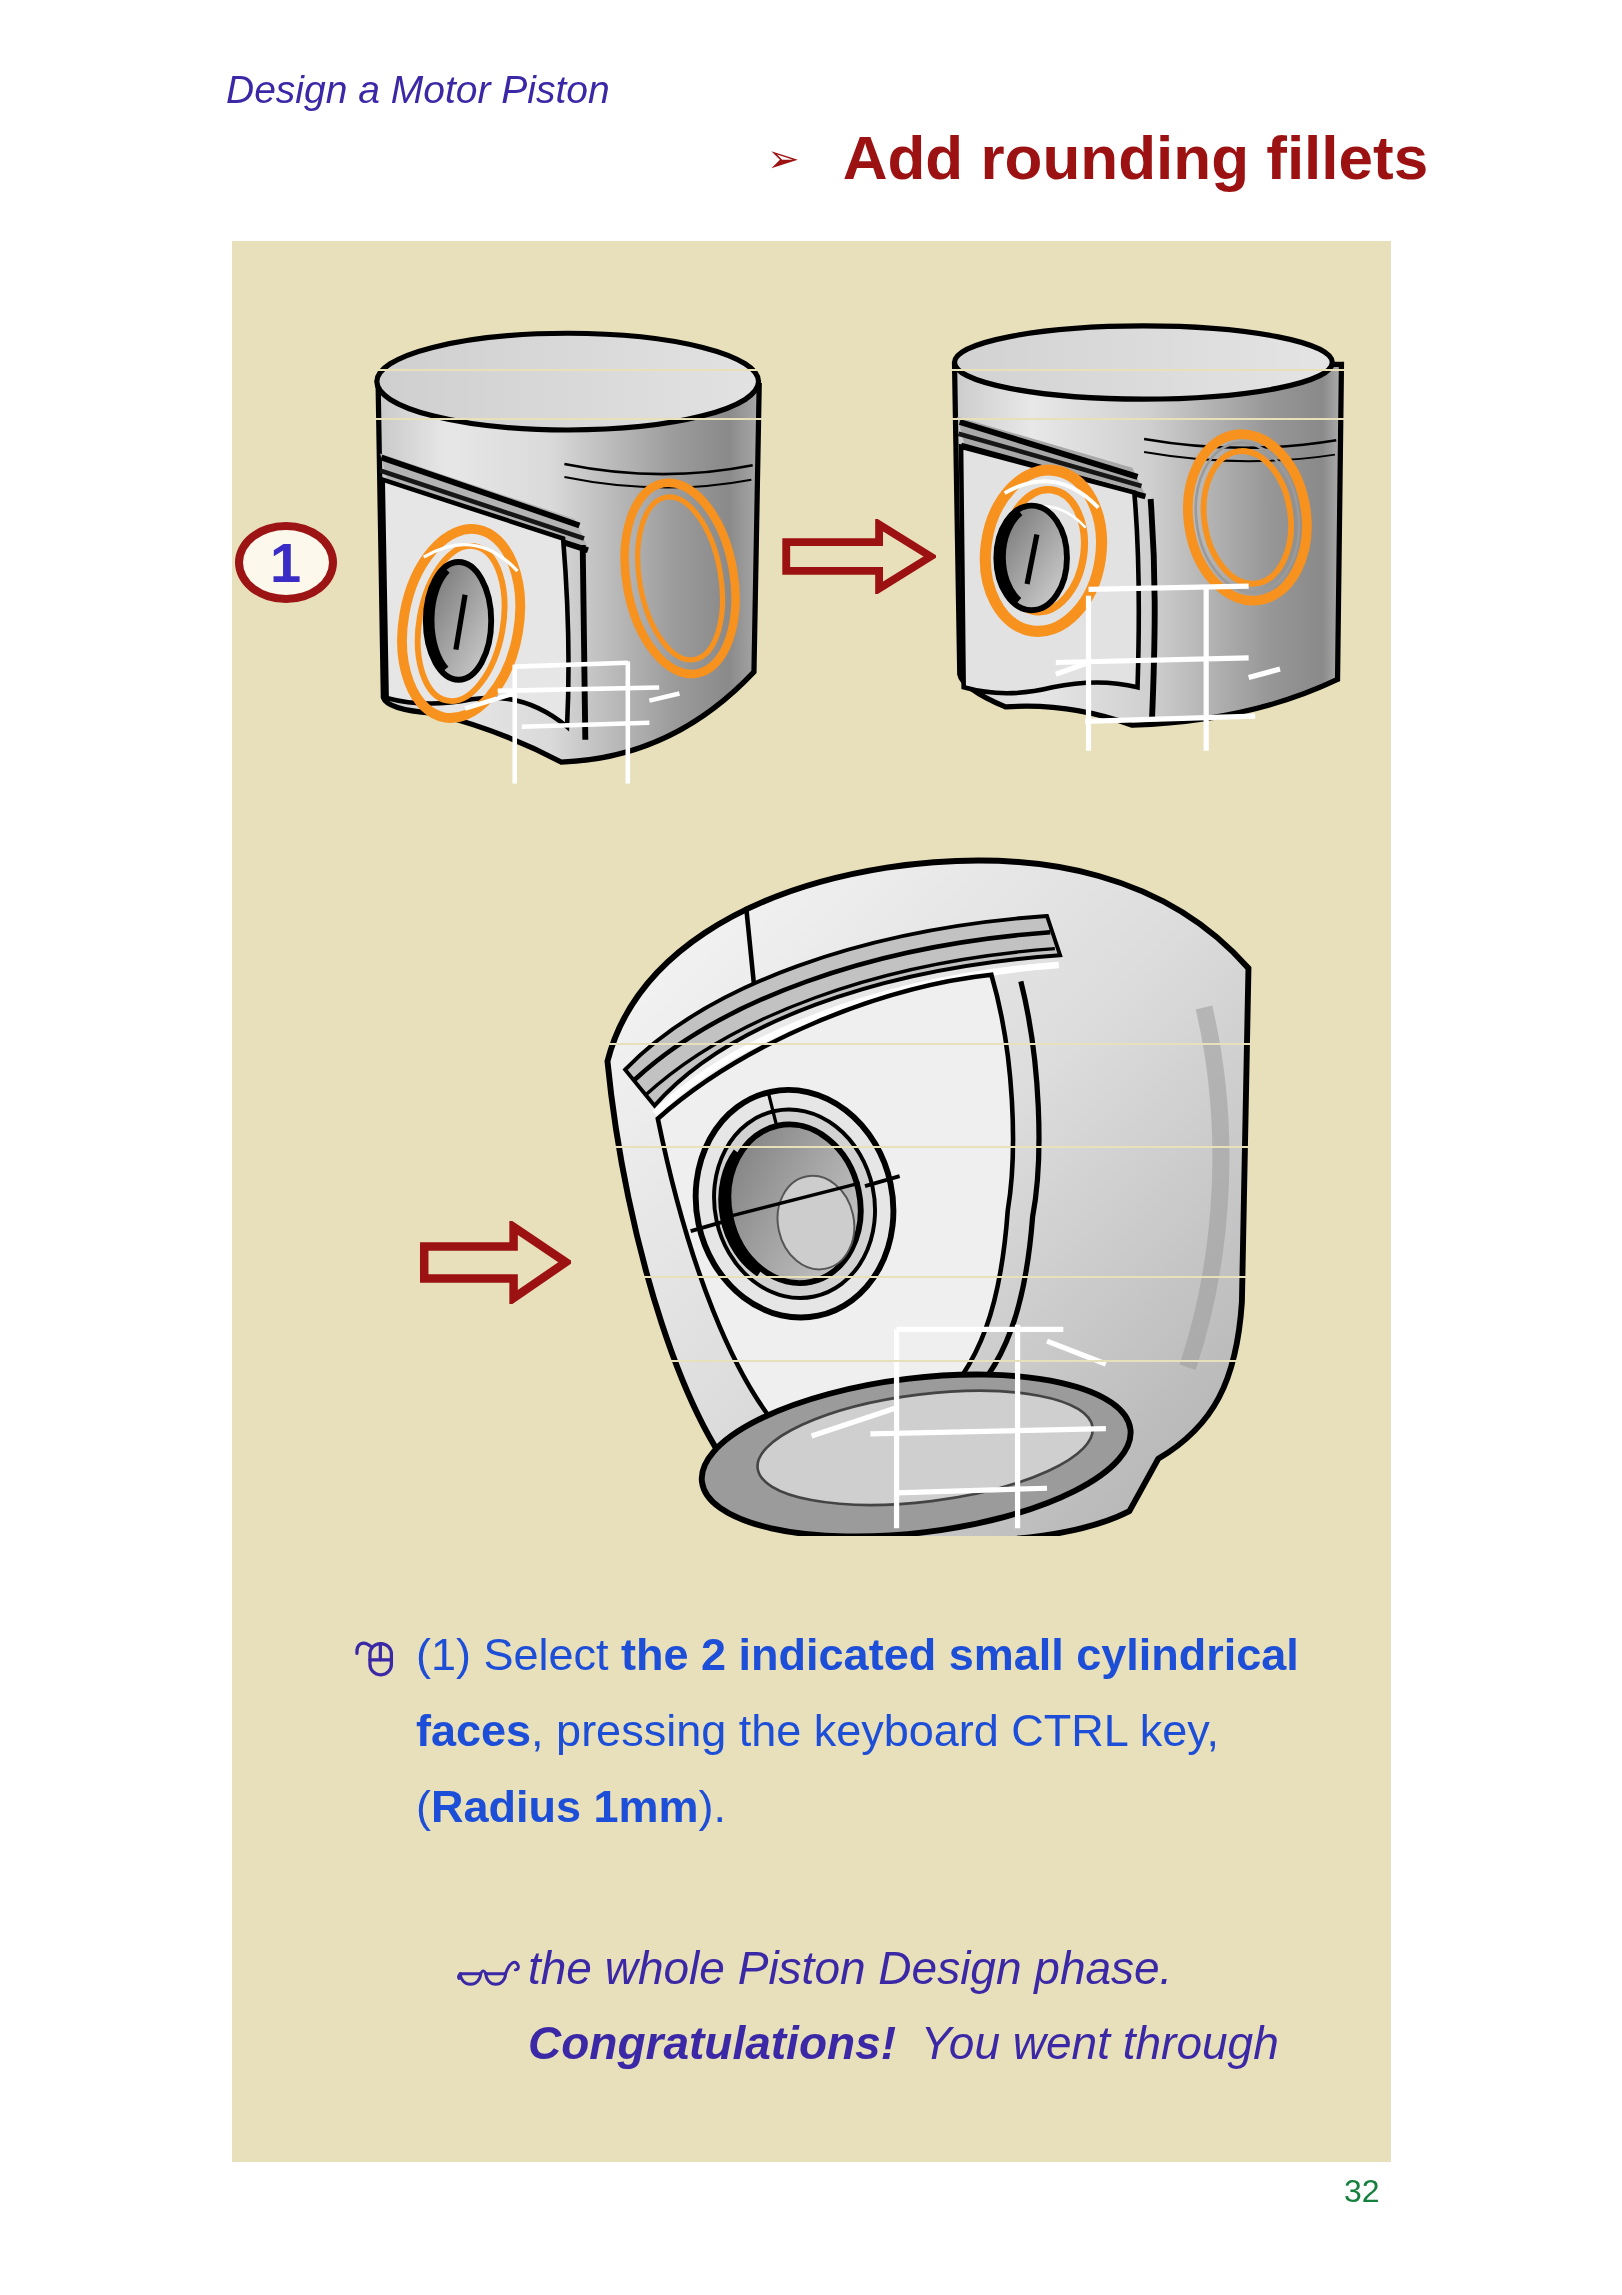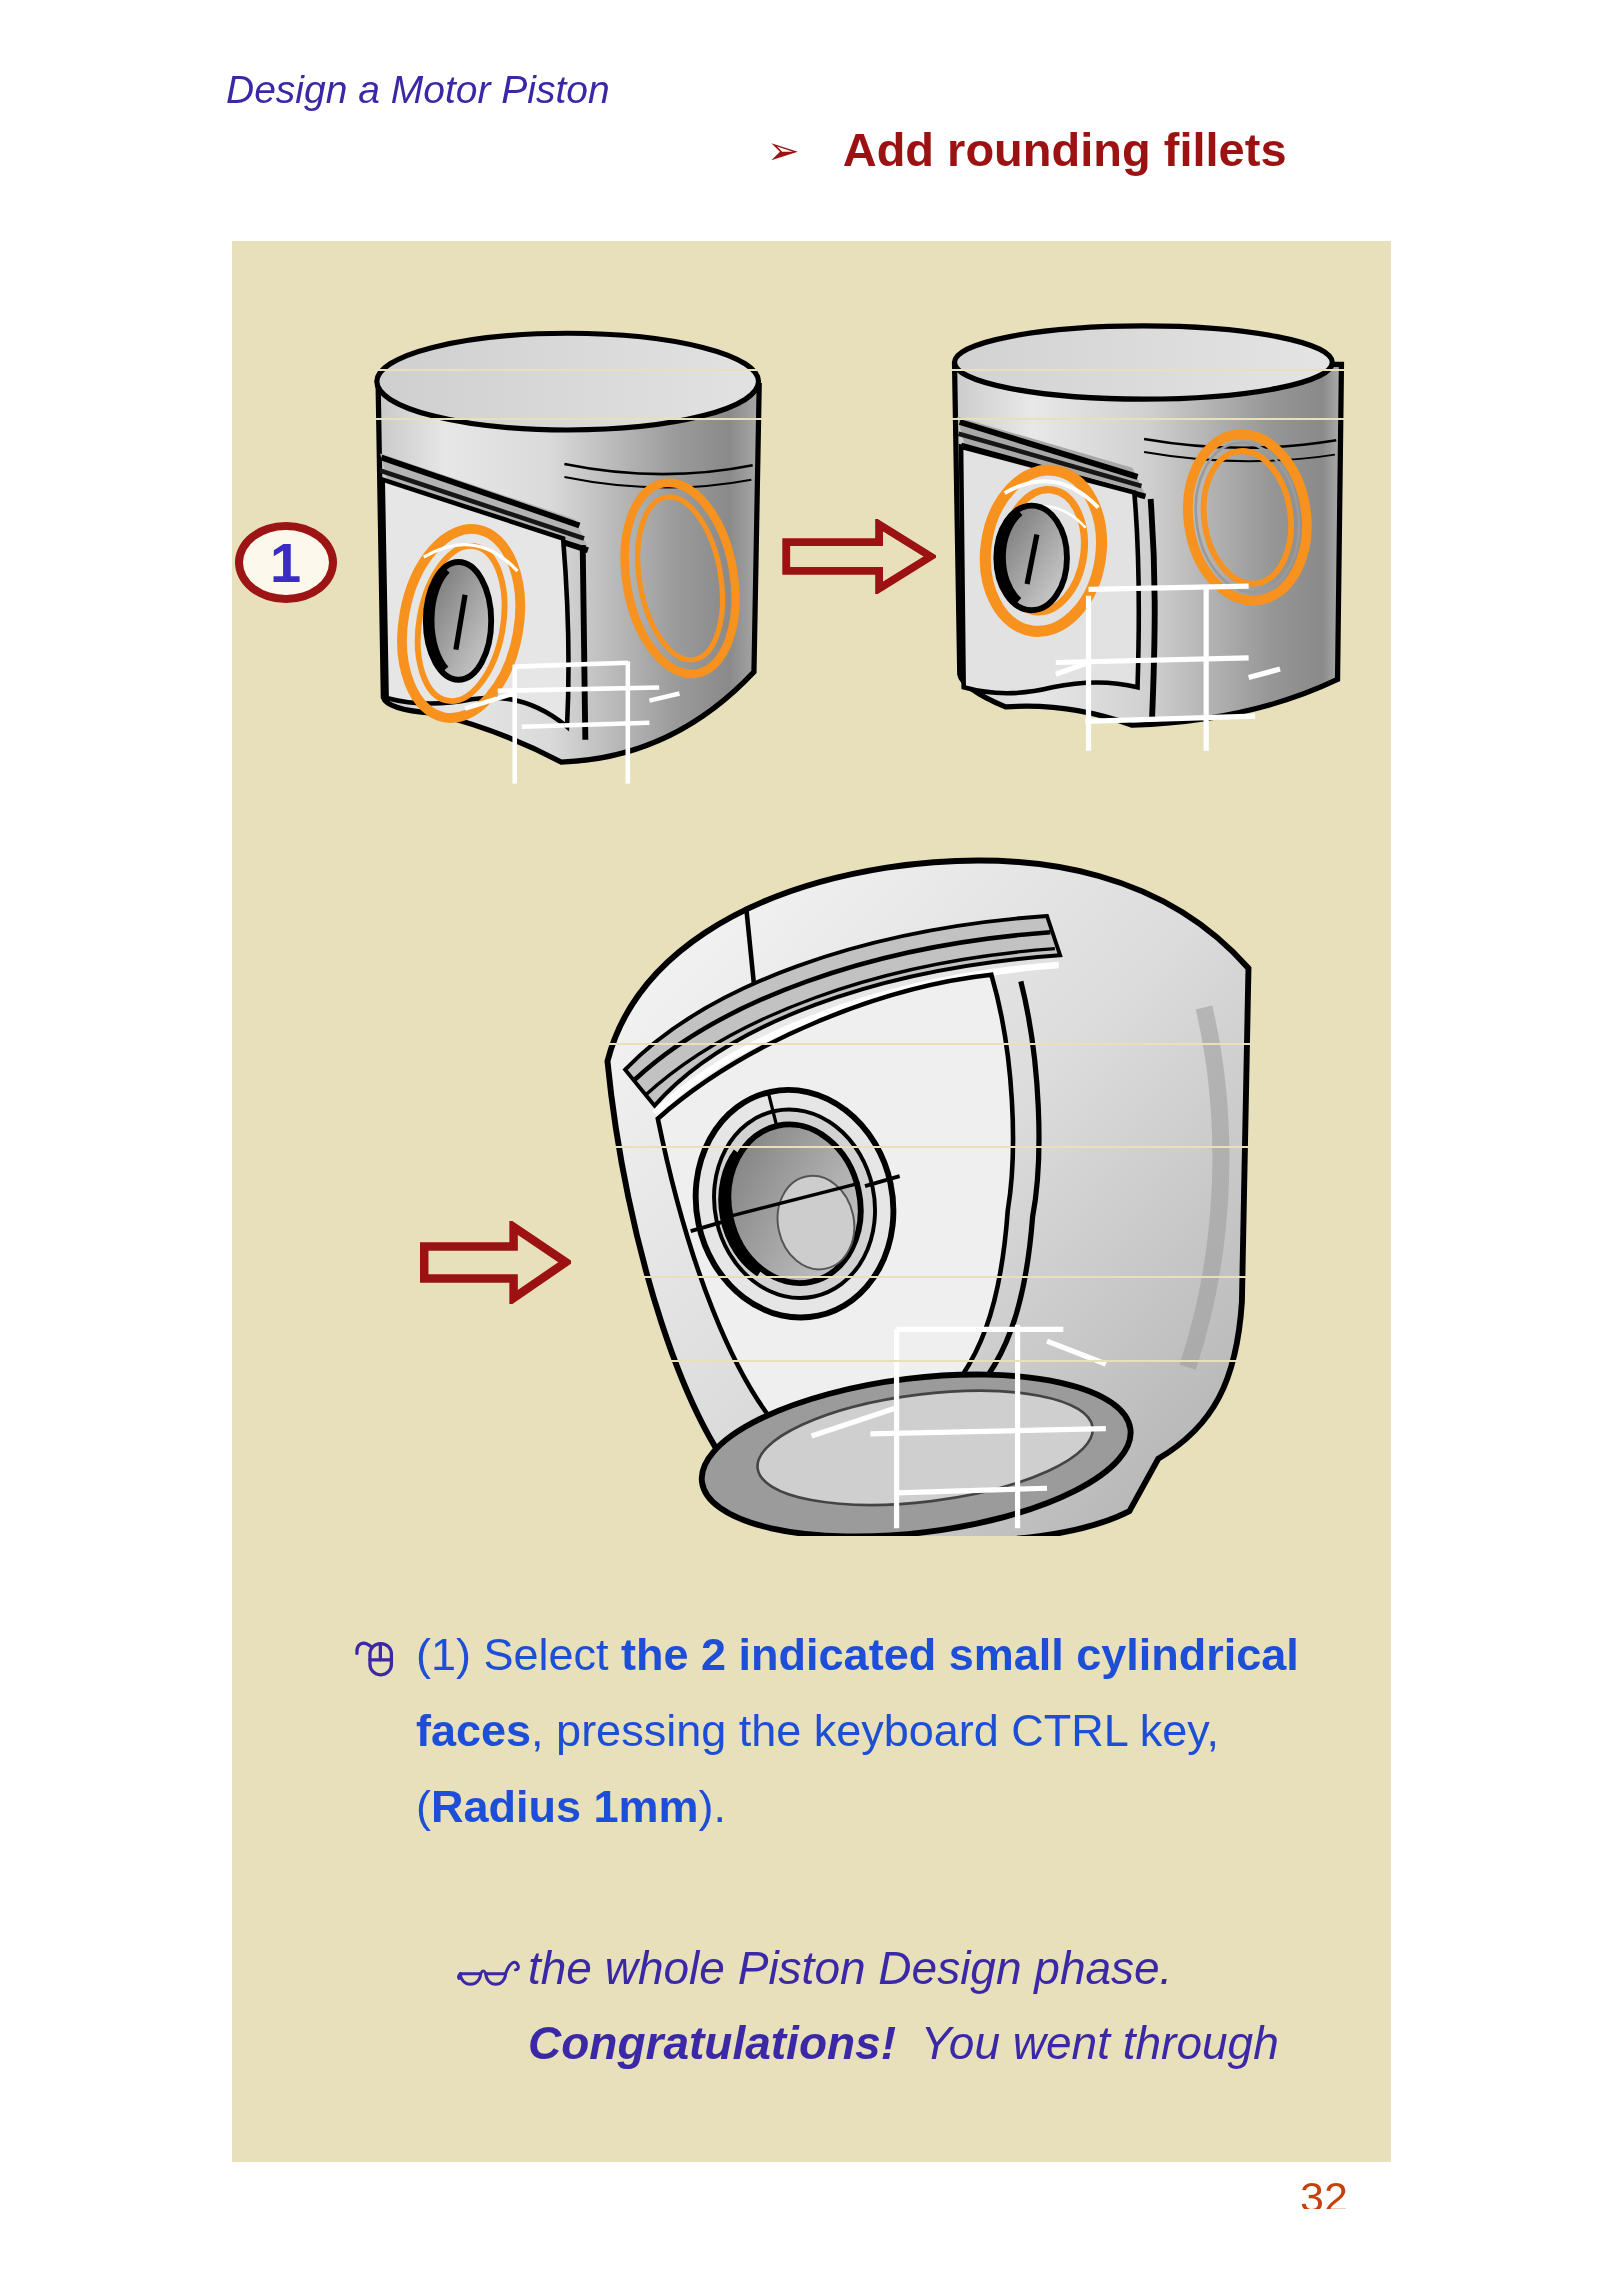--- a/index.html
+++ b/index.html
@@ -26,21 +26,21 @@
     color:#9c1111;
     white-space:nowrap;
   }
   .section-heading .bullet{
     font-family:"DejaVu Sans", sans-serif;
     font-size:39px;
     margin-right:43px;
     position:relative; top:1.3px;
   }
   .section-heading .htext{
-    font-size:47px;
+    font-size:62px;
     font-weight:bold;
   }
 
   .panel{
     left:232px; top:241px;
     width:1159px; height:1921px;
     background:#e8dfbb;
   }
 
   .badge{
@@ -69,23 +69,23 @@
     width:883px;
     font-size:46px;
     line-height:75px;
     font-style:italic;
     color:#3b28a6;
   }
   .rt-line{ white-space:nowrap; }
   .rt-b{ font-weight:bold; }
 
   .page-number{
-    left:1300px; top:2173px;
-    font-size:43px;
-    color:#c2410c;
+    left:1344px; top:2173px;
+    font-size:32px;
+    color:#15803d;
   }
 
   svg{display:block;}
 </style>
 </head>
 <body>
 
 <div class="page">
 
   <div class="abs doc-title">Design a Motor Piston</div>

